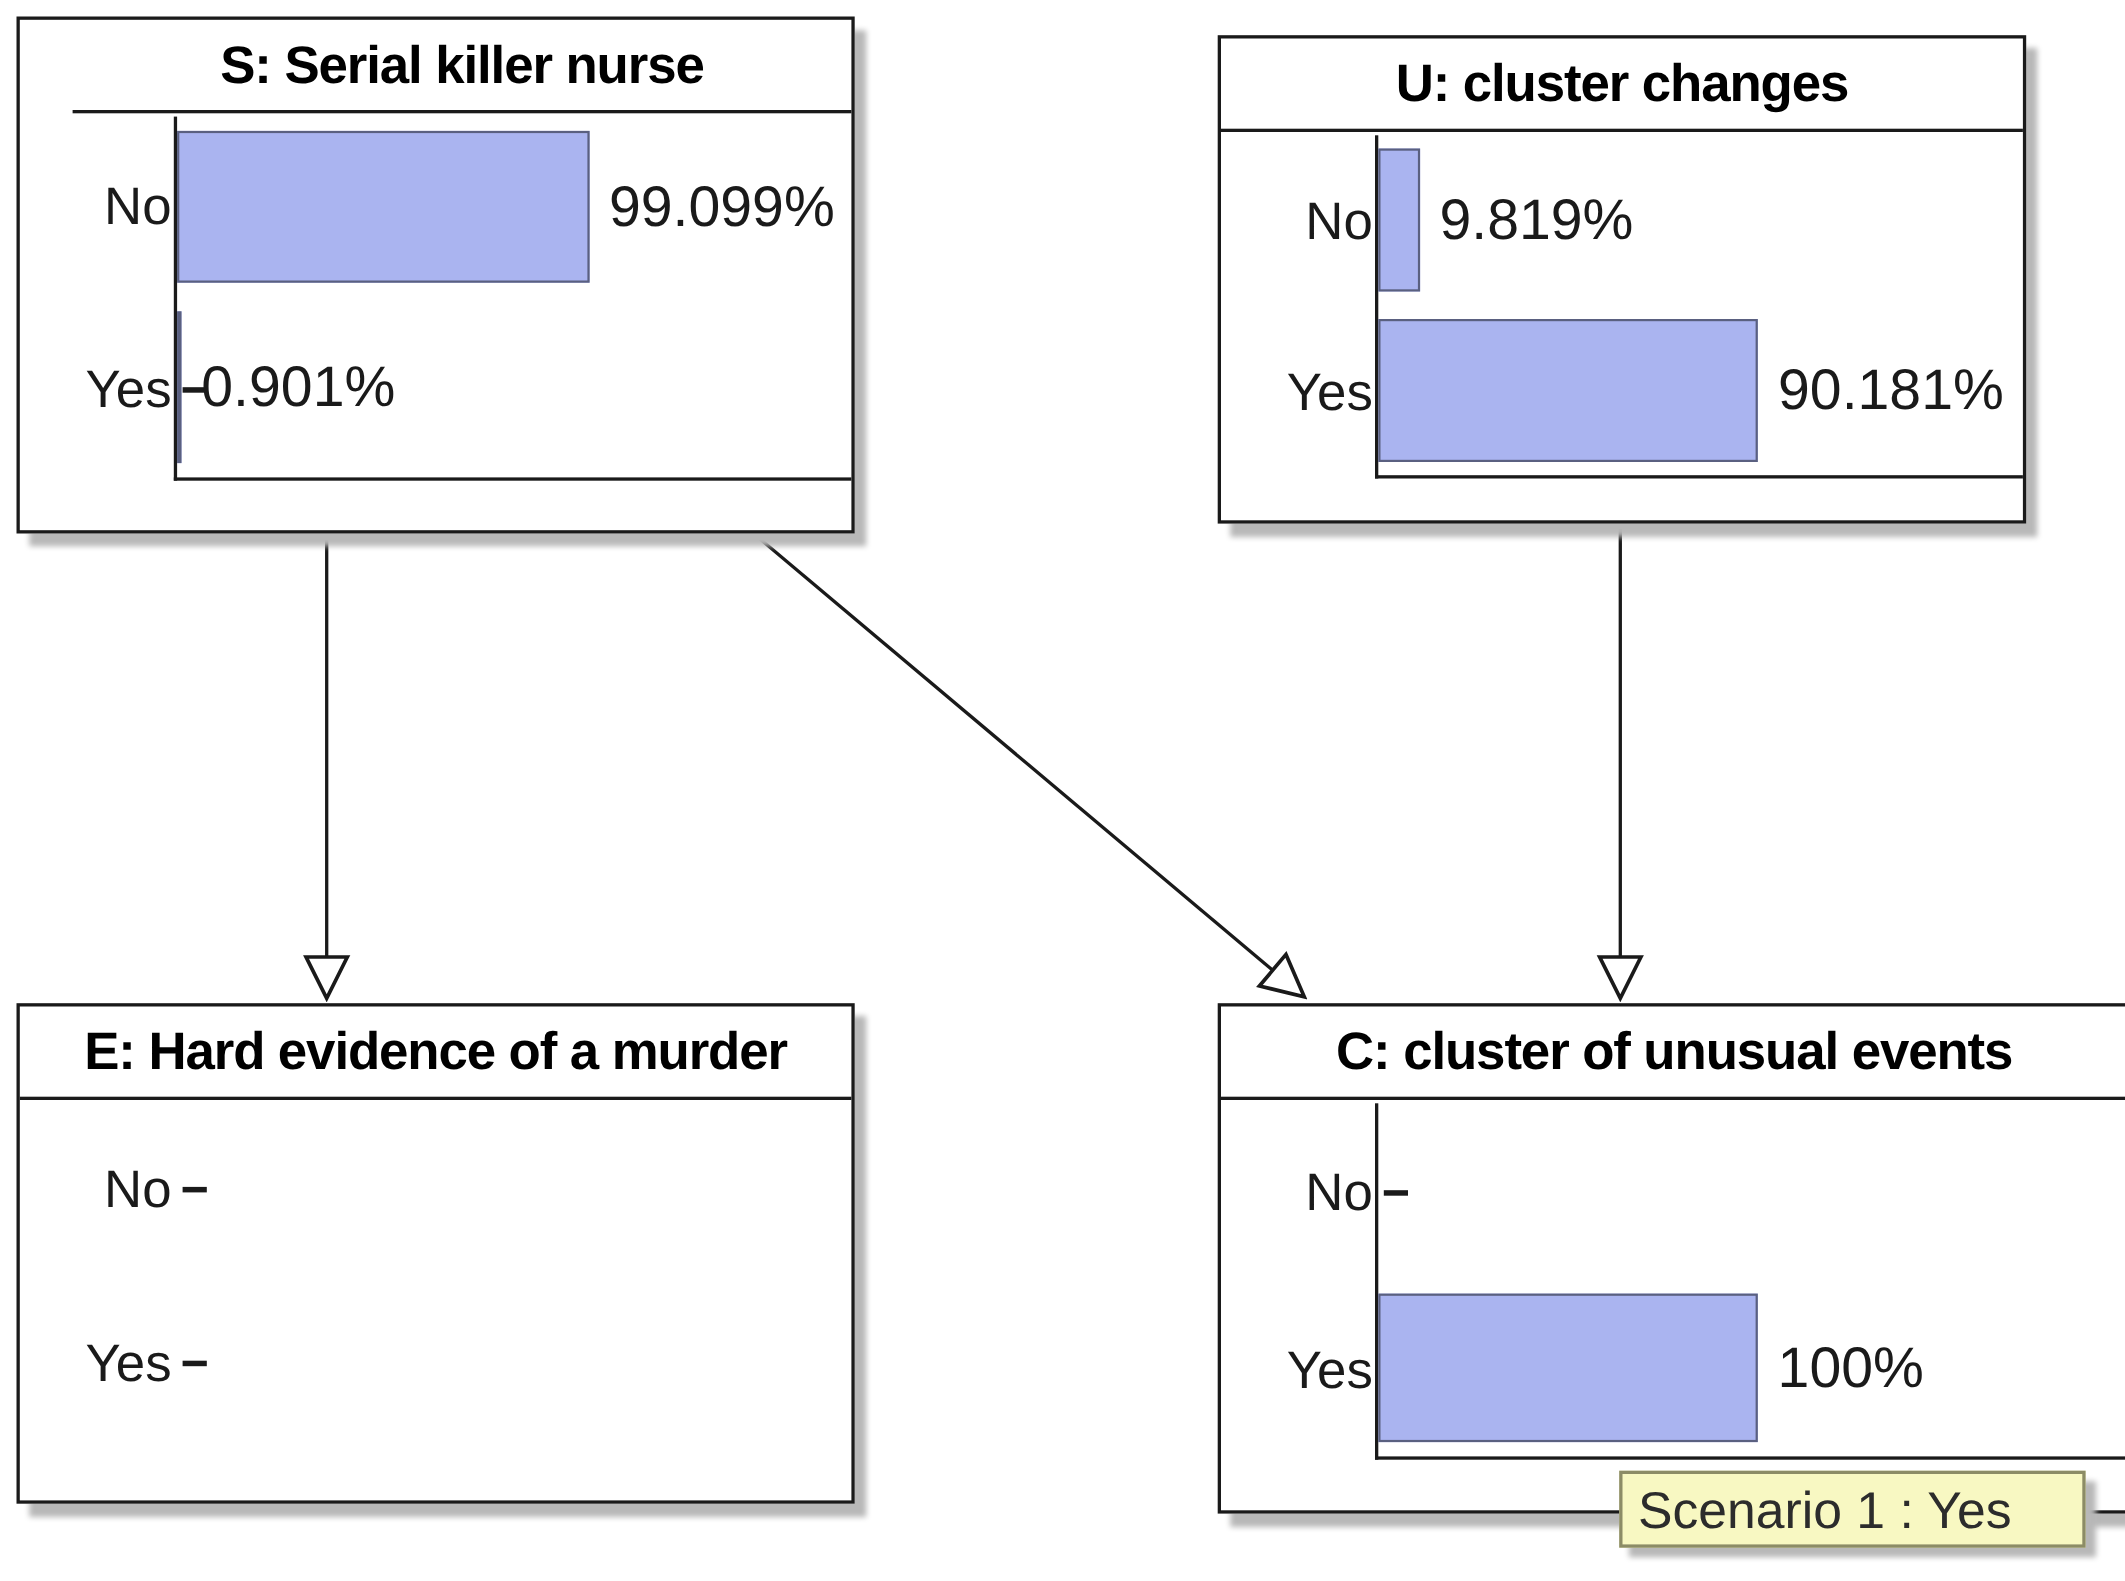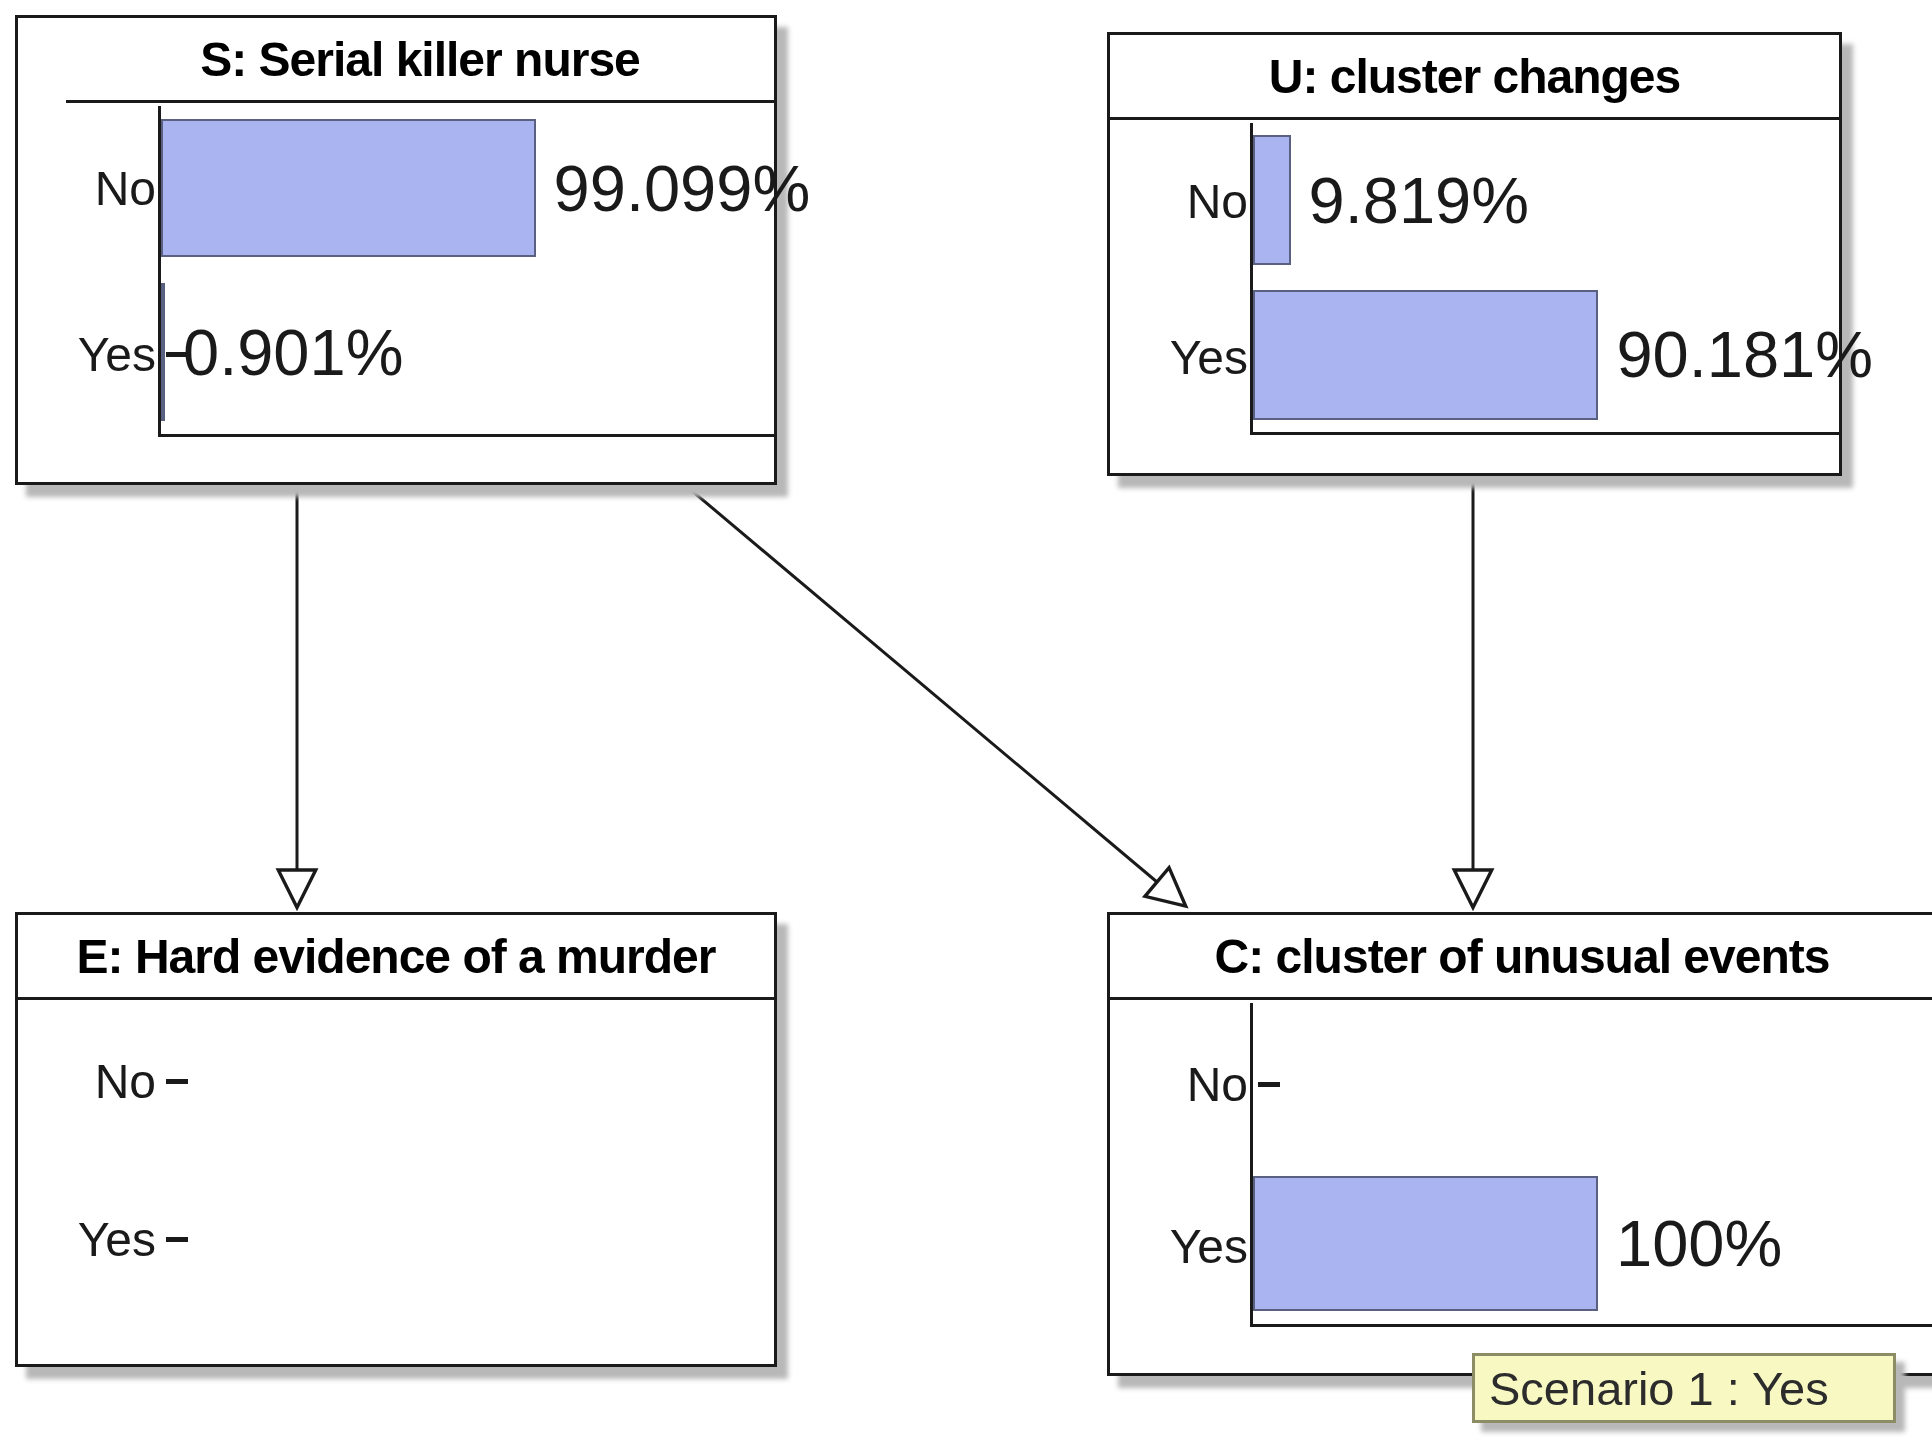--- a/index.html
+++ b/index.html
@@ -25,26 +25,26 @@
   }
   .tick{flex:0 0 auto;width:22px;height:5px;background:#1a1a1a;margin-left:10px;margin-right:5px;}
   .plot{
     position:absolute;left:140px;right:0;top:0;bottom:var(--padb,42px);
     border-left:3px solid #1a1a1a;border-bottom:3px solid #1a1a1a;box-sizing:border-box;
   }
   .row{height:50%;display:flex;align-items:center;}
   .bar{
     flex:0 0 auto;height:84%;background:#aab4f0;border:2px solid #5a6080;box-sizing:border-box;
   }
-  .value{font-size:65px;color:#1a1a1a;margin-left:18px;white-space:nowrap;}
+  .value{font-size:52px;color:#1a1a1a;margin-left:18px;white-space:nowrap;}
   .tooltip{
     position:absolute;left:1472px;top:1337px;width:424px;height:70px;box-sizing:border-box;
     background:#f8f8c2;border:3px solid #8c8c66;box-shadow:9px 9px 5px #b8b8b8;
     display:flex;align-items:center;padding-left:14px;
-    font-size:47px;color:#2c2c2c;white-space:nowrap;z-index:10;margin-top:16px;
+    font-size:47px;color:#2c2c2c;white-space:nowrap;z-index:10;
   }
 </style>
 </head>
 <body>
 
 <div class="canvas">
 
   <svg class="edges" width="1932" height="1437" viewBox="0 0 1932 1437">
     <defs>
       <marker id="arrowhead" viewBox="0 0 12 12" refX="1" refY="6" markerWidth="15" markerHeight="15" orient="auto" markerUnits="strokeWidth">

